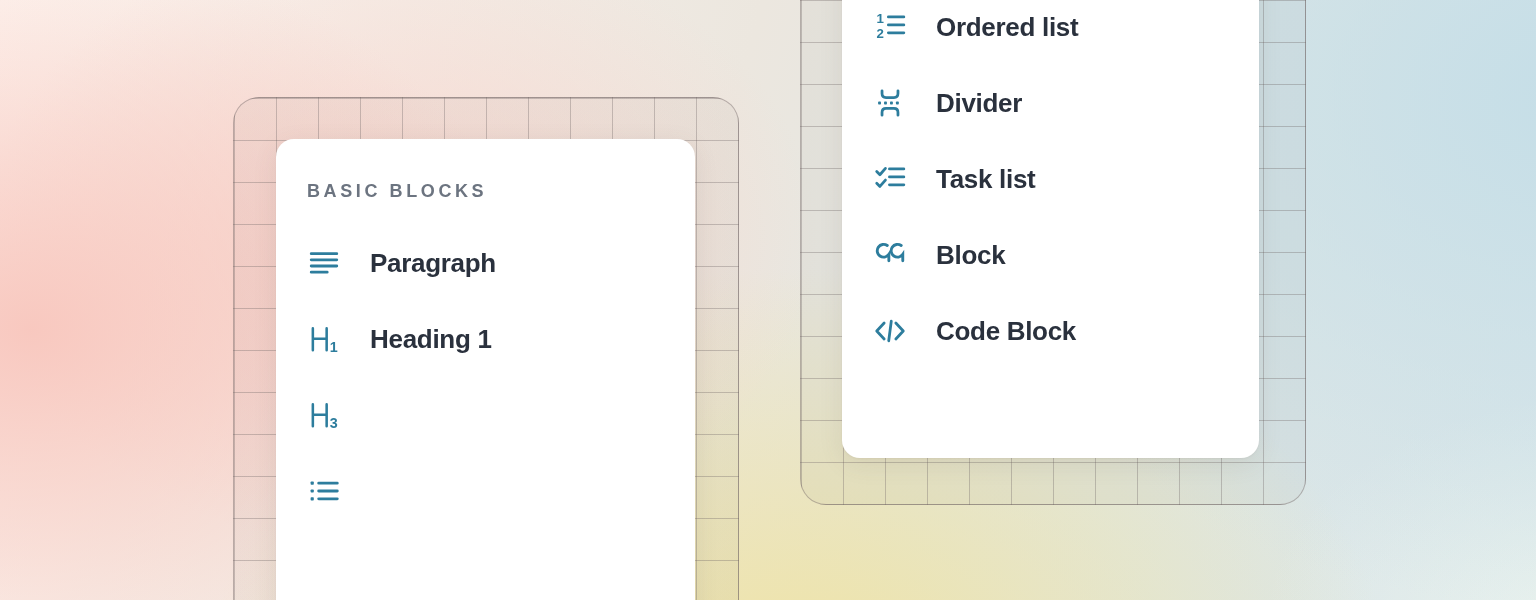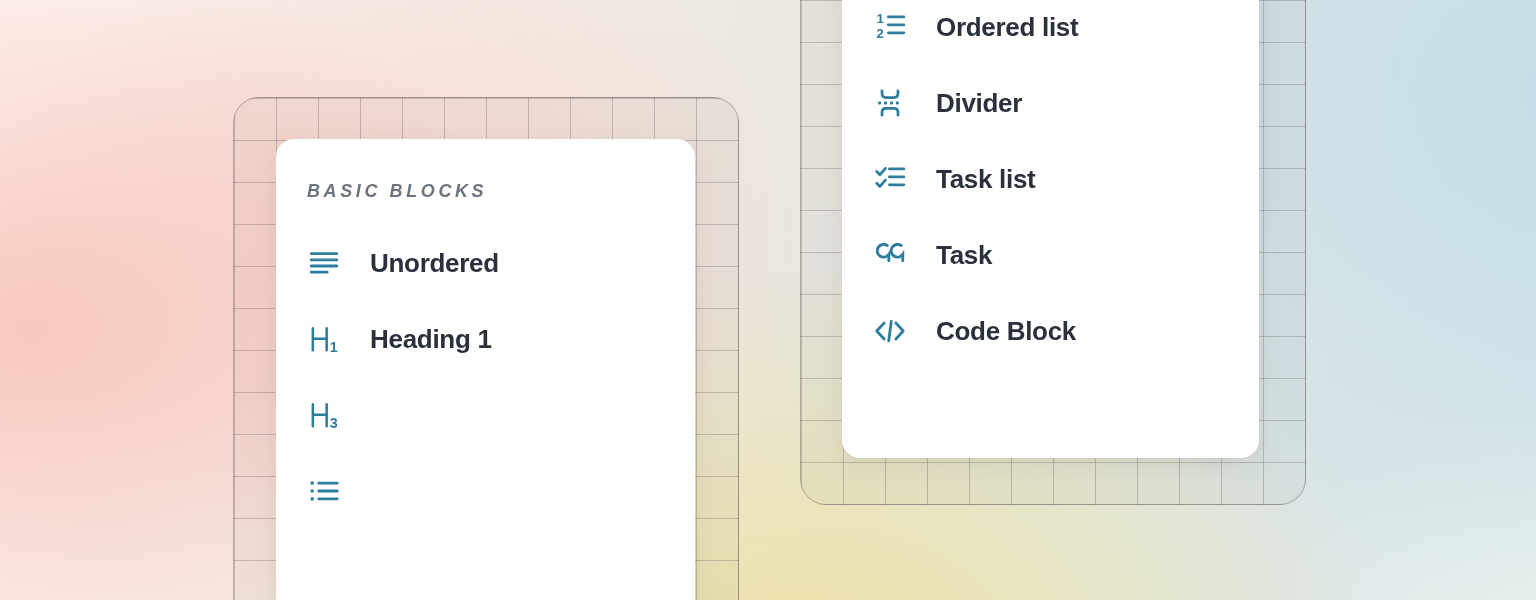--- a/index.html
+++ b/index.html
@@ -27,21 +27,21 @@
   .grid-right{left:800px; top:-43px; width:504px; height:546px;}
   .card{
     position:absolute;background:#ffffff;border-radius:18px;
     box-shadow:0 6px 24px rgba(96,77,70,0.10), 0 1px 2px rgba(96,77,70,0.05);
   }
   .card-left {left:276px; top:139px; width:419px; height:520px;}
   .card-right{left:842px; top:-44px; width:417px; height:502px;}
   .section-label{
     position:absolute;left:31px;top:42px;
     font-size:18px;font-weight:bold;letter-spacing:3.6px;
-    color:#6c7480;white-space:nowrap;font-style:italic;
+    color:#6c7480;white-space:nowrap;
   }
   .menu-list{position:absolute;left:31px;right:8px;}
   .menu-list-left {top:86px;}
   .menu-list-right{top:33px;}
   .menu-row{height:76px;display:flex;align-items:center;cursor:pointer;}
   .menu-row .icon{width:34px;height:34px;flex:none;margin-right:29px;color:#2d7d9d;}
   .menu-row .icon svg{width:34px;height:34px;display:block;}
   .menu-row .label{
     font-size:26px;font-weight:bold;letter-spacing:-0.3px;
     color:#2a313d;white-space:nowrap;text-align:center;
@@ -113,21 +113,21 @@
 
   <div class="card card-left">
     <div class="section-label">BASIC BLOCKS</div>
     <div class="menu-list menu-list-left">
         <div class="menu-row">
     <span class="icon">
       <svg>
               <use href="#paragraph-icon"></use>
             </svg>
     </span>
-    <span class="label">Unordered</span>
+    <span class="label">Paragraph</span>
   </div>
         <div class="menu-row">
     <span class="icon">
       <svg>
               <use href="#heading-1-icon"></use>
             </svg>
     </span>
     <span class="label">Heading 1</span>
   </div>
         <div class="menu-row">
@@ -172,21 +172,21 @@
             </svg>
     </span>
     <span class="label">Task list</span>
   </div>
         <div class="menu-row">
     <span class="icon">
       <svg>
               <use href="#quote-icon"></use>
             </svg>
     </span>
-    <span class="label">Task</span>
+    <span class="label">Block</span>
   </div>
         <div class="menu-row">
     <span class="icon">
       <svg>
               <use href="#code-block-icon"></use>
             </svg>
     </span>
     <span class="label">Code Block</span>
   </div>
       </div>

